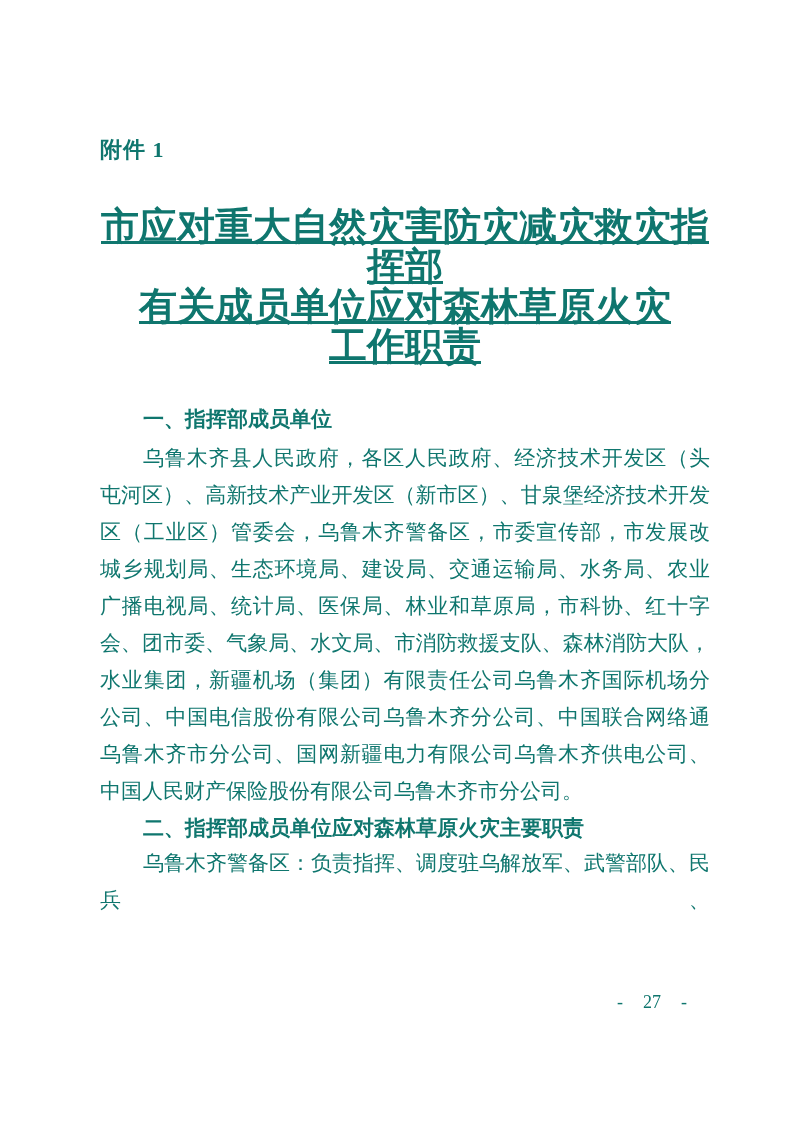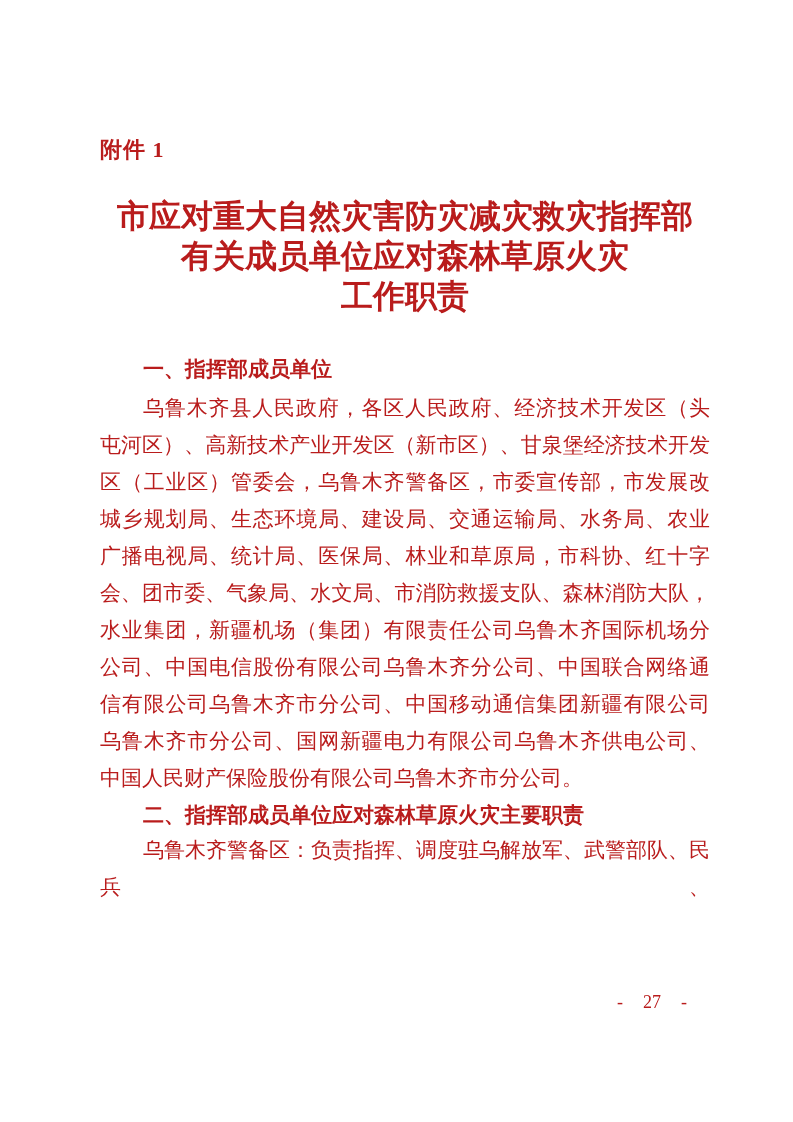--- a/index.html
+++ b/index.html
@@ -5,39 +5,40 @@
   html, body {
     margin: 0;
     padding: 0;
     background: #ffffff;
   }
   .page {
     position: relative;
     width: 793px;
     height: 1122px;
     background: #ffffff;
-    color: #b91c1c;
+    color: #0f766e;
     box-sizing: border-box;
     padding: 136px 83px 0 100px;
     font-family: "Liberation Serif", serif;
     overflow: hidden;
   }
   .attachment {
     font-size: 22px;
     font-weight: 700;
     line-height: 28px;
     letter-spacing: 1px;
   }
   .doc-title {
-    margin-top: 32px;
+    margin-top: 42px;
     text-align: center;
-    font-size: 32px;
+    font-size: 38px;
     font-weight: 700;
     line-height: 40px;
     font-family: "Liberation Serif", serif;
+    text-decoration: underline;
   }
   .sec-heading {
     font-family: Liberation Serif, serif;
     font-weight: 700;
     font-size: 21px;
     line-height: 32px;
     text-indent: 43px;
   }
   .sec-heading.h1 { margin-top: 37px; }
   .sec-heading.h2 { margin-top: 2px; }
@@ -85,21 +86,20 @@
 
   <div class="para">
     <div class="bl j indent">乌鲁木齐县人民政府，各区人民政府、经济技术开发区（头</div>
     <div class="bl j">屯河区）、高新技术产业开发区（新市区）、甘泉堡经济技术开发</div>
     <div class="bl j">区（工业区）管委会，乌鲁木齐警备区，市委宣传部，市发展改</div>
     <div class="bl j">城乡规划局、生态环境局、建设局、交通运输局、水务局、农业</div>
     <div class="bl j">广播电视局、统计局、医保局、林业和草原局，市科协、红十字</div>
     <div class="bl j">会、团市委、气象局、水文局、市消防救援支队、森林消防大队，</div>
     <div class="bl j">水业集团，新疆机场（集团）有限责任公司乌鲁木齐国际机场分</div>
     <div class="bl j">公司、中国电信股份有限公司乌鲁木齐分公司、中国联合网络通</div>
-    <div class="bl j">信有限公司乌鲁木齐市分公司、中国移动通信集团新疆有限公司</div>
     <div class="bl j">乌鲁木齐市分公司、国网新疆电力有限公司乌鲁木齐供电公司、</div>
     <div class="bl">中国人民财产保险股份有限公司乌鲁木齐市分公司。</div>
   </div>
 
   <div class="sec-heading h2">二、指挥部成员单位应对森林草原火灾主要职责</div>
 
   <div class="para para2">
     <div class="bl j indent">乌鲁木齐警备区：负责指挥、调度驻乌解放军、武警部队、民兵、</div>
   </div>
 

